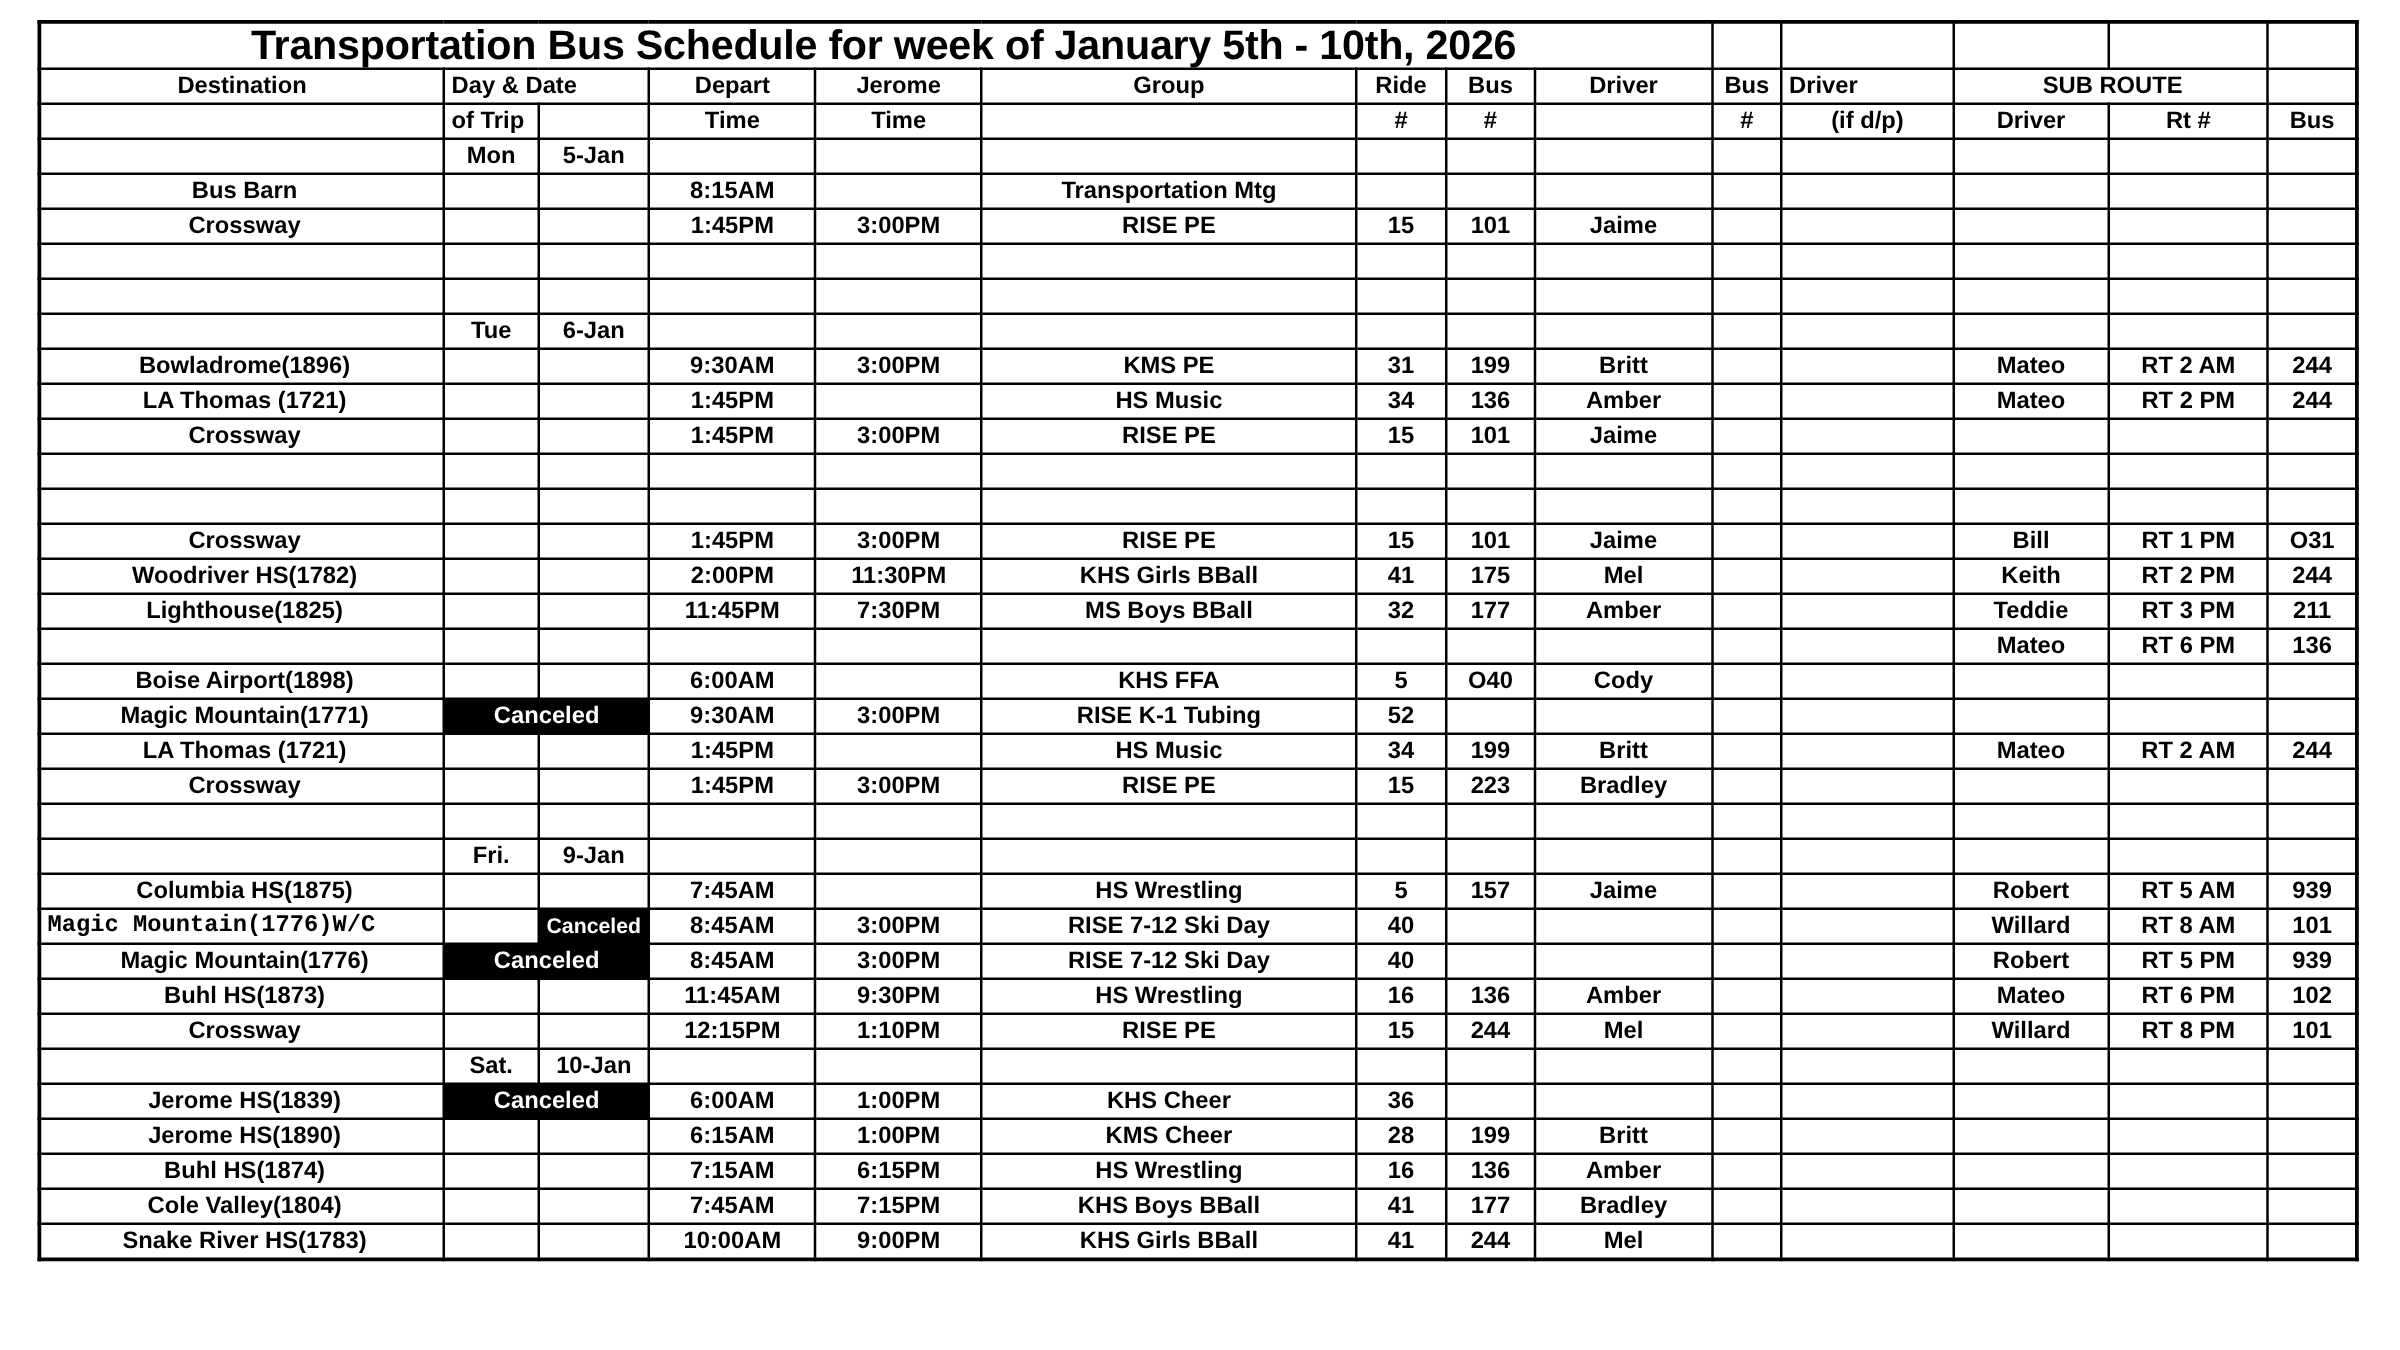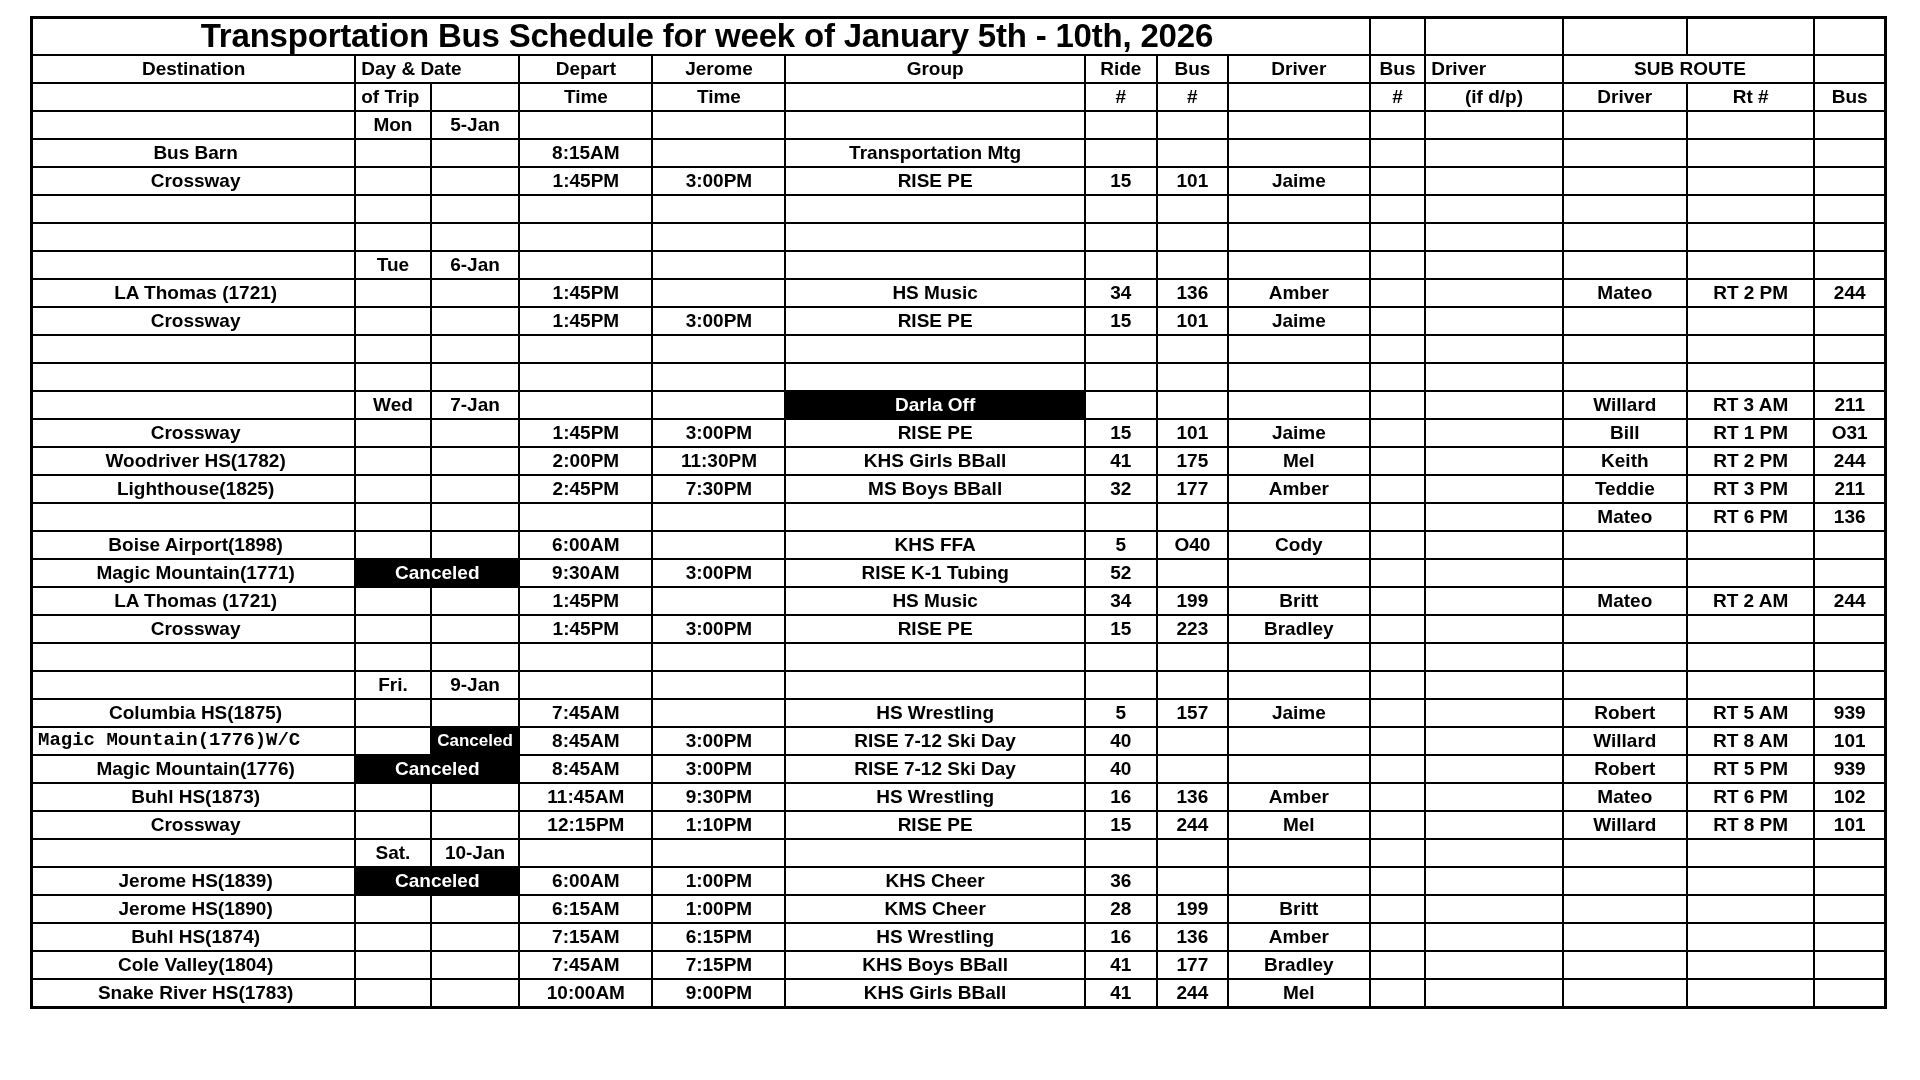--- a/index.html
+++ b/index.html
@@ -218,20 +218,36 @@
           <td></td>
           <td></td>
           <td></td>
           <td></td>
           <td></td>
           <td></td>
           <td></td>
           <td></td>
         </tr>
         <tr>
+          <td class="dest">Bowladrome(1896)</td>
+          <td></td>
+          <td></td>
+          <td>9:30AM</td>
+          <td>3:00PM</td>
+          <td>KMS PE</td>
+          <td>31</td>
+          <td>199</td>
+          <td>Britt</td>
+          <td></td>
+          <td></td>
+          <td>Mateo</td>
+          <td>RT 2 AM</td>
+          <td>244</td>
+        </tr>
+        <tr>
           <td class="dest">LA Thomas (1721)</td>
           <td></td>
           <td></td>
           <td>1:45PM</td>
           <td></td>
           <td>HS Music</td>
           <td>34</td>
           <td>136</td>
           <td>Amber</td>
           <td></td>
@@ -282,36 +298,20 @@
           <td></td>
           <td></td>
           <td></td>
           <td></td>
           <td></td>
           <td></td>
           <td></td>
           <td></td>
         </tr>
         <tr>
-          <td class="dest red"></td>
-          <td class=" red">Wed</td>
-          <td class=" red">7-Jan</td>
-          <td class=" red"></td>
-          <td class=" red"></td>
-          <td class="blk-bar">Darla Off</td>
-          <td class=" red"></td>
-          <td class=" red"></td>
-          <td class=" red"></td>
-          <td class=" red"></td>
-          <td class=" red"></td>
-          <td class=" red">Willard</td>
-          <td class=" red">RT 3 AM</td>
-          <td class=" red">211</td>
-        </tr>
-        <tr>
           <td class="dest red">Crossway</td>
           <td class=" red"></td>
           <td class=" red"></td>
           <td class=" red">1:45PM</td>
           <td class=" red">3:00PM</td>
           <td class=" red">RISE PE</td>
           <td class=" red">15</td>
           <td class=" red">101</td>
           <td class=" red">Jaime</td>
           <td class=" red"></td>
@@ -333,21 +333,21 @@
           <td class=" red"></td>
           <td class=" red"></td>
           <td class=" red">Keith</td>
           <td class=" red">RT 2 PM</td>
           <td class=" red">244</td>
         </tr>
         <tr>
           <td class="dest red">Lighthouse(1825)</td>
           <td class=" red"></td>
           <td class=" red"></td>
-          <td class=" red">2:45PM</td>
+          <td class=" red">11:45PM</td>
           <td class=" red">7:30PM</td>
           <td class=" red">MS Boys BBall</td>
           <td class=" red">32</td>
           <td class=" red">177</td>
           <td class=" red">Amber</td>
           <td class=" red"></td>
           <td class=" red"></td>
           <td class=" red">Teddie</td>
           <td class=" red">RT 3 PM</td>
           <td class=" red">211</td>

